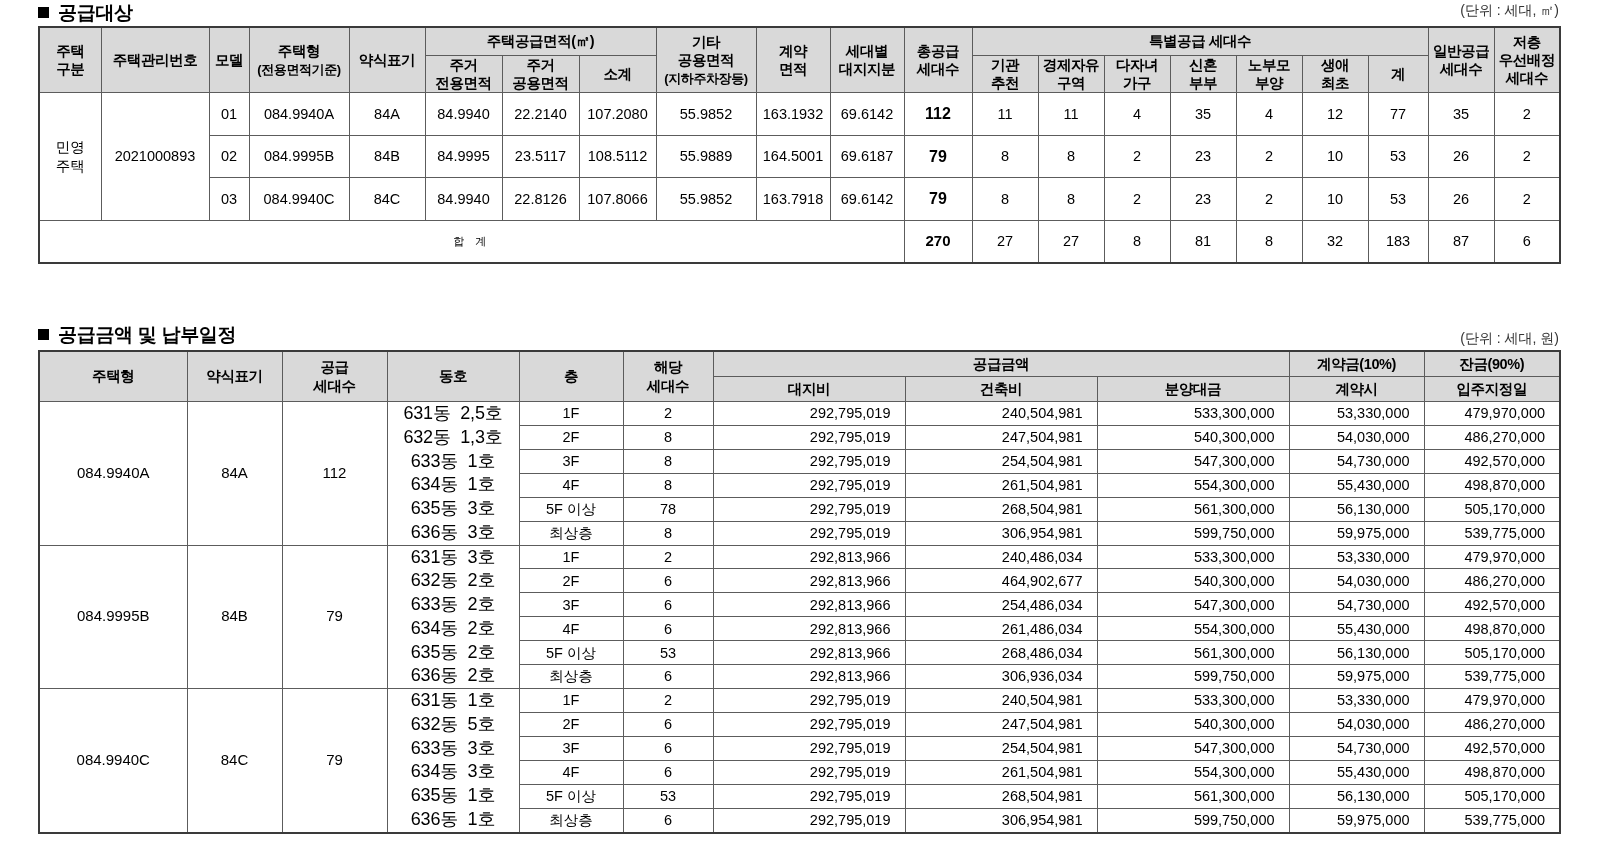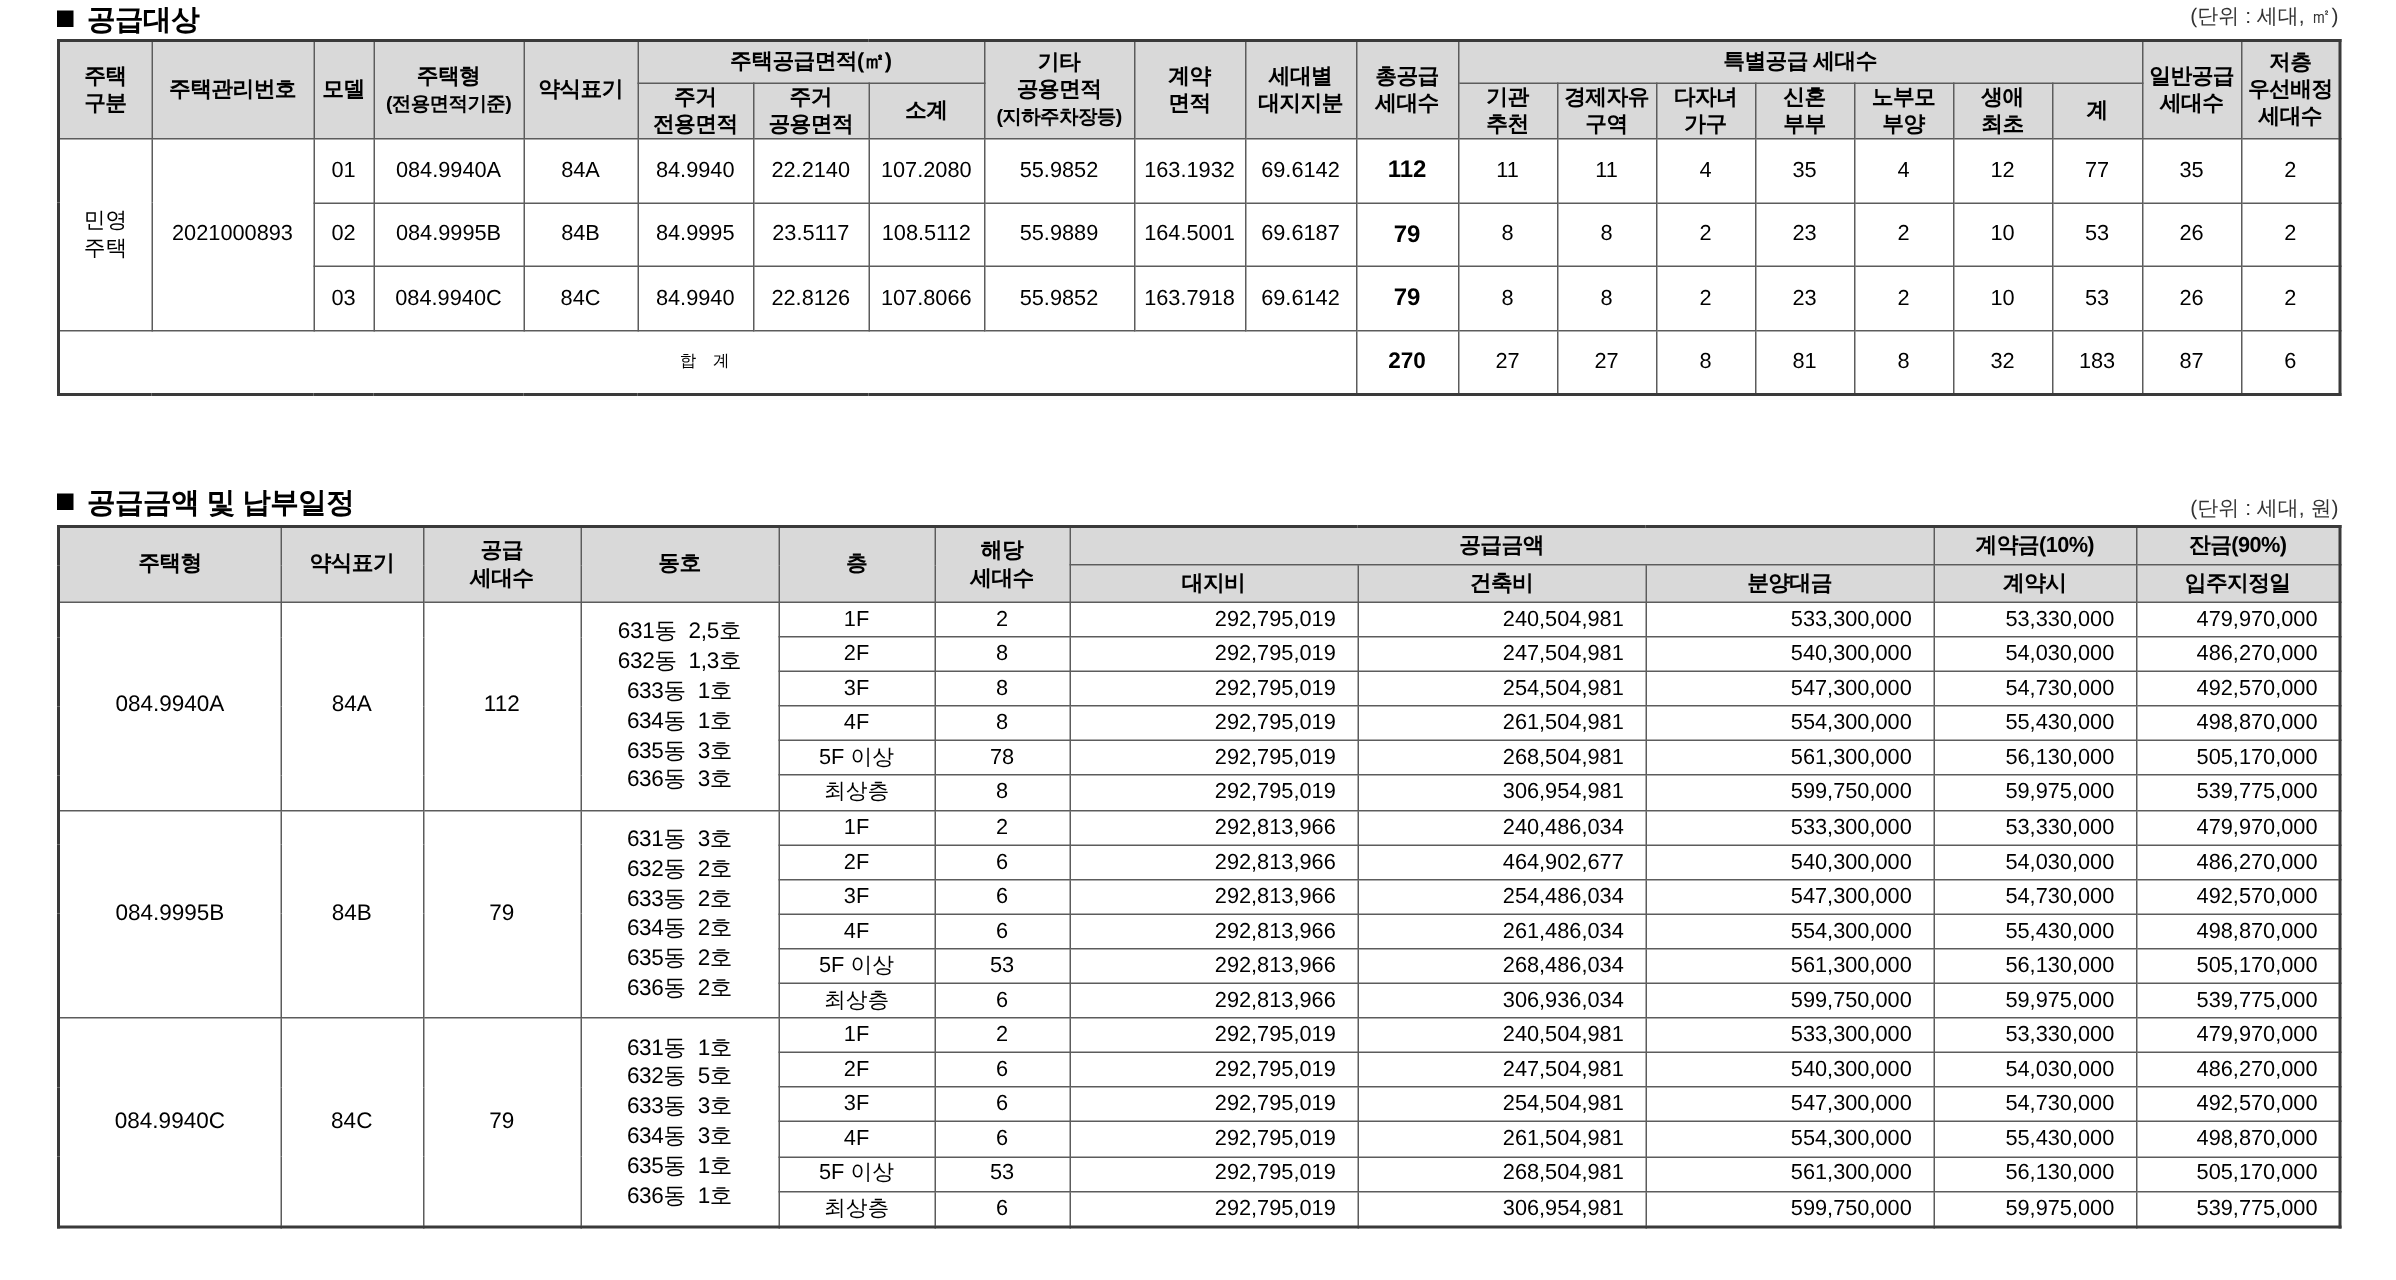--- a/index.html
+++ b/index.html
@@ -89,21 +89,21 @@
   #table-supply-target tr.sum-row td { font-weight: normal; }
   #table-supply-target tr.sum-row td.total-units { font-weight: bold; font-size: 15px; }
   .hdr2 { line-height: 1.2; }
 
   
   #table-supply-amount { left: 38px; top: 350px; width: 1521px; }
   #table-supply-amount th { height: 24px; }
   #table-supply-amount td { height: 22.1px; font-size: 14.5px; }
   #table-supply-amount td.money { text-align: right; padding-right: 14px; }
   #table-supply-amount td.dongho {
-    font-size: 15px;
+    font-size: 18px;
     line-height: 1.32;
     text-align: center;
     letter-spacing: -0.2px;
   }
   #table-supply-amount td.typecell { font-size: 15px; }
   .blockline td { border-top: 2px solid #3a3a3a; margin-left: 12px; }
 
   
   .footnote {
     position: absolute;

